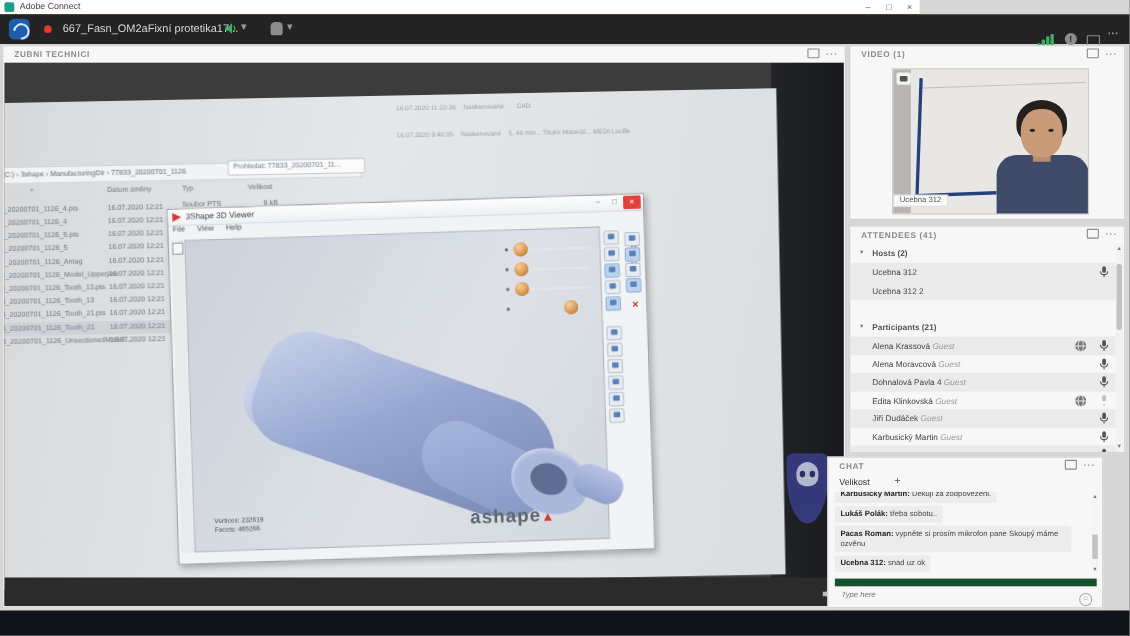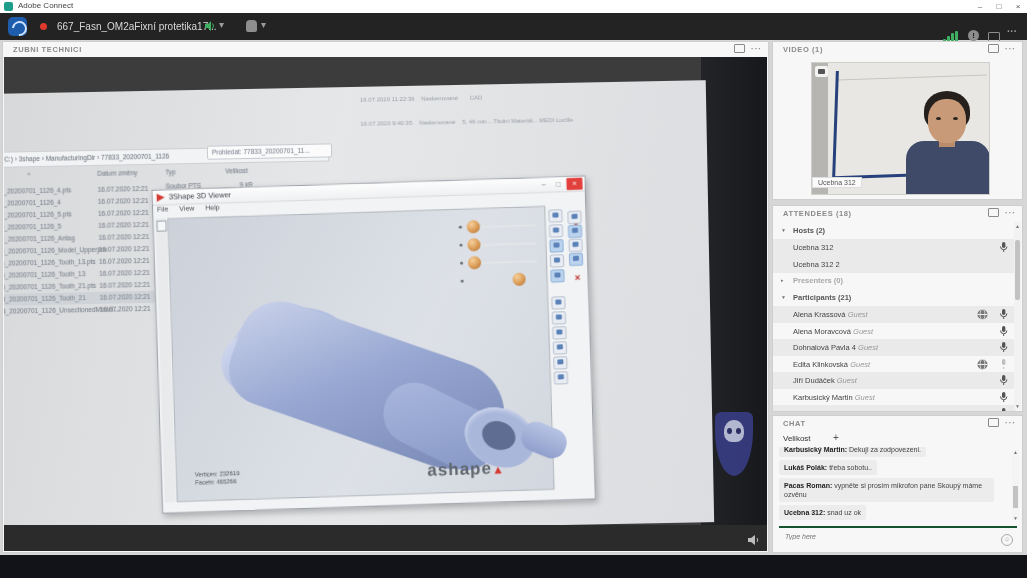--- a/index.html
+++ b/index.html
@@ -1,21 +1,21 @@
 <!DOCTYPE html>
 <html><head>
 <meta charset="utf-8">
 <style>
   html,body{margin:0;padding:0;}
   body{width:1027px;height:578px;position:relative;overflow:hidden;
        font-family:"Liberation Sans","DejaVu Sans",sans-serif;background:#d6d6d6;
        -webkit-font-smoothing:antialiased;}
   .abs{position:absolute;}
   
-  #os-titlebar{left:0;top:0;width:1027px;height:13px;background:#ffffff;border-bottom:1px solid #a16207;}
+  #os-titlebar{left:0;top:0;width:836px;height:13px;background:#ffffff;border-bottom:1px solid #a16207;}
   #os-titlebar .app-ico{left:4px;top:2px;width:9px;height:9px;background:#1f9d8b;border-radius:2px;}
   #os-titlebar .t{left:18px;top:1px;font-size:8px;color:#444;}
   .winctl{top:0;height:13px;width:18px;text-align:center;font-size:8px;color:#555;line-height:13px;}
   
   #ac-bar{left:0;top:13px;width:1027px;height:27px;background:#232323;}
   #ac-logo{left:8px;top:4px;width:19px;height:19px;background:#1d5dab;border-radius:5px;}
   #ac-logo:before{content:"";position:absolute;left:4px;top:4px;width:11px;height:11px;border:2px solid #cfe2ff;border-radius:50%;border-left-color:transparent;transform:rotate(-40deg);}
   #rec-dot{left:40px;top:10px;width:7px;height:7px;background:#e03a2f;border-radius:50%;}
   #meeting-title{left:57px;top:8px;font-size:10px;color:#d8d8d8;}
   .acico{top:6px;color:#9a9a9a;font-size:10px;}
@@ -105,29 +105,29 @@
   .arow{position:absolute;left:0;width:243px;height:16.5px;font-size:7.5px;color:#444;}
   .arow.g{background:#eaeaea;}
   .arow .nm{position:absolute;left:20px;top:4px;}
   .arow .guest{color:#999;font-style:italic;}
   .micwrap{position:absolute;right:8px;top:2px;}
   .globewrap{position:absolute;right:28px;top:3px;}
   .att-scroll{position:absolute;right:1px;top:16px;width:7px;bottom:1px;background:#f2f2f2;}
   .att-scroll .thumb{position:absolute;left:1px;top:18px;width:5px;height:60px;background:#c2c2c2;border-radius:2px;}
   .scr-ar{position:absolute;left:0;width:7px;font-size:5px;color:#777;text-align:center;}
   
-  #chat-pod{left:772px;top:415px;width:251px;height:138px;}
+  #chat-pod{left:752px;top:415px;width:251px;height:138px;}
   #chat-tabs{left:10px;top:18px;font-size:8px;color:#333;}
   #chat-plus{left:60px;top:16px;font-size:10px;color:#555;}
   #chat-msgs{left:6px;top:31px;width:228px;height:74px;overflow:hidden;}
   .bubble{position:relative;background:#ececec;border-radius:2px;padding:3px 5px;margin-bottom:3px;font-size:7px;color:#444;max-width:205px;width:fit-content;line-height:9px;}
   .bubble b{color:#222;}
   #chat-scroll{right:3px;top:34px;width:7px;height:70px;background:#f4f4f4;}
   #chat-scroll .thumb{position:absolute;left:1px;bottom:12px;width:5px;height:22px;background:#c2c2c2;}
-  #chat-input{left:6px;top:110px;width:238px;height:22px;border-top:2px solid #14532d;}
+  #chat-input{left:6px;top:110px;width:238px;height:22px;border-top:7px solid #14532d;}
   #chat-input input{position:absolute;left:4px;top:4px;width:195px;border:none;background:transparent;font-size:7px;font-style:italic;color:#999;outline:none;font-family:inherit;}
   #emoji-btn{position:absolute;right:4px;top:6px;width:10px;height:10px;border:1px solid #aaa;border-radius:50%;color:#aaa;font-size:6px;text-align:center;line-height:9px;}
   
   #taskbar{left:0;top:555px;width:1027px;height:23px;background:#121318;}
 </style>
 </head>
 <body>
 
 <div id="os-titlebar" class="abs">
   <div class="abs app-ico"></div>
@@ -387,42 +387,38 @@
     </div>
   </div>
   <div id="vcam" class="abs">
       <i></i>
     </div>
   <div id="vlabel" class="abs">Ucebna 312</div>
 </div>
 
 <div id="att-pod" class="abs pod">
   <div class="pod-head">
-    <div class="pod-title">ATTENDEES (18)</div>
+    <div class="pod-title">ATTENDEES (41)</div>
     <div class="pod-icons"><span class="fs"></span><span class="more">···</span></div>
   </div>
 
   <div class="sec" style="top:17px;">
     <span class="car">▼</span>
       <span class="lbl">Hosts (2)</span>
   </div>
   <div class="arow g" style="top:33px;">
     <span class="nm">Ucebna 312</span>
     <span class="micwrap"><svg width="9" height="12" viewBox="0 0 9 12">
           <rect x="3" y="1" width="3.4" height="6" rx="1.7" fill="#555"></rect>
           <path d="M1.5 5.5 a3.2 3.2 0 0 0 6.4 0" stroke="#555" fill="none"></path>
           <line x1="4.7" y1="9" x2="4.7" y2="11" stroke="#555"></line>
         </svg></span>
   </div>
   <div class="arow g" style="top:50px;text-decoration:underline;">
     <span class="nm">Ucebna 312 2</span>
-  </div>
-  <div class="sec" style="top:67px;color:#a8a8a8;">
-    <span class="car">▸</span>
-      <span class="lbl" style="color:#a8a8a8;">Presenters (0)</span>
   </div>
   <div class="sec" style="top:84px;">
     <span class="car">▼</span>
       <span class="lbl">Participants (21)</span>
   </div>
 
   <div class="arow" style="top:116.5px;">
     <span class="nm"><span>Alena Moravcová</span> <span class="guest">Guest</span></span>
     <span class="micwrap"><svg width="9" height="12" viewBox="0 0 9 12">
           <rect x="3" y="1" width="3.4" height="6" rx="1.7" fill="#555"></rect>

